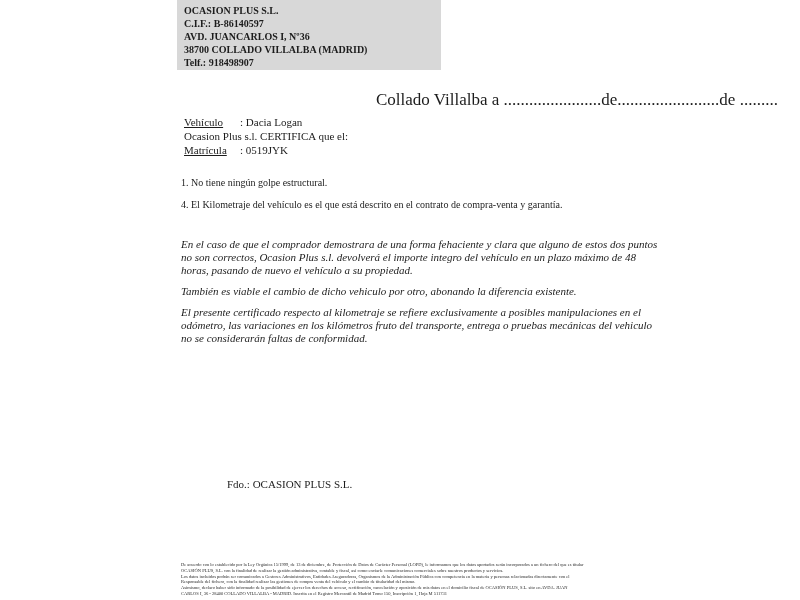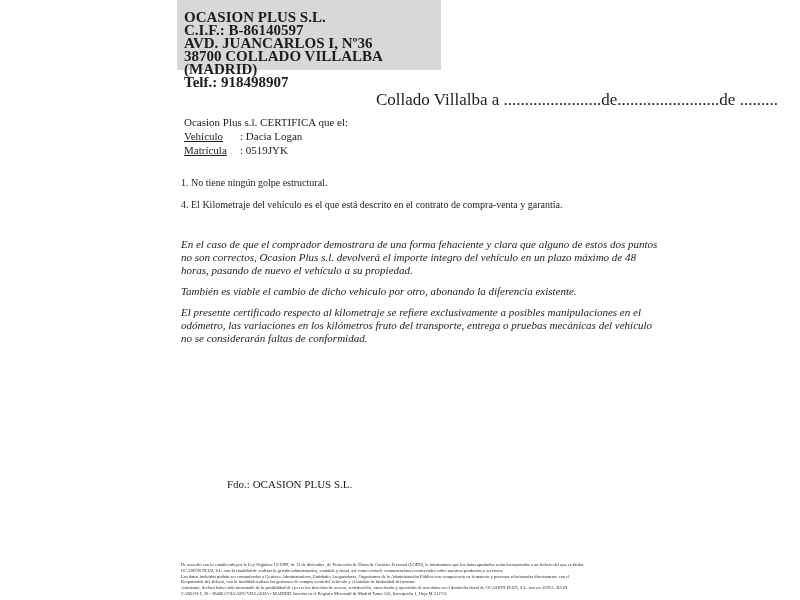--- a/index.html
+++ b/index.html
@@ -18,23 +18,23 @@
   }
   
   .letterhead {
     position: absolute;
     left: 177px;
     top: 0;
     width: 264px;
     height: 70px;
     background: #d8d8d8;
     box-sizing: border-box;
-    padding: 11px 0 0 7px;
+    padding: 4px 0 0 7px;
     font-weight: bold;
-    font-size: 15px;
+    font-size: 10px;
     line-height: 13px;
   }
   
   .dateline {
     position: absolute;
     left: 376px;
     top: 90px;
     font-size: 17px;
     white-space: nowrap;
   }
@@ -99,24 +99,24 @@
     <div>OCASION PLUS S.L.</div>
     <div>C.I.F.: B-86140597</div>
     <div>AVD. JUANCARLOS I, Nº36</div>
     <div>38700 COLLADO VILLALBA (MADRID)</div>
     <div>Telf.: 918498907</div>
   </div>
 
   <div class="dateline">Collado Villalba a .......................de........................de .........</div>
 
   <div class="cert">
-    <div>Ocasion Plus s.l. CERTIFICA que el:</div>
     <div>
       <span class="cert-label">Vehículo</span><span>: Dacia Logan</span>
     </div>
+    <div>Ocasion Plus s.l. CERTIFICA que el:</div>
     <div>
       <span class="cert-label">Matrícula</span><span>: 0519JYK</span>
     </div>
   </div>
 
   <div class="points">
     <div class="point">1. No tiene ningún golpe estructural.</div>
     <div class="point">4. El Kilometraje del vehículo es el que está descrito en el contrato de compra-venta y garantía.</div>
   </div>
 

